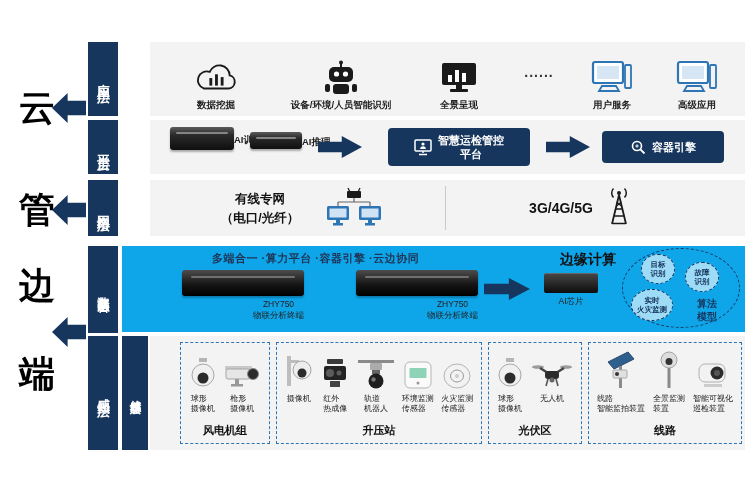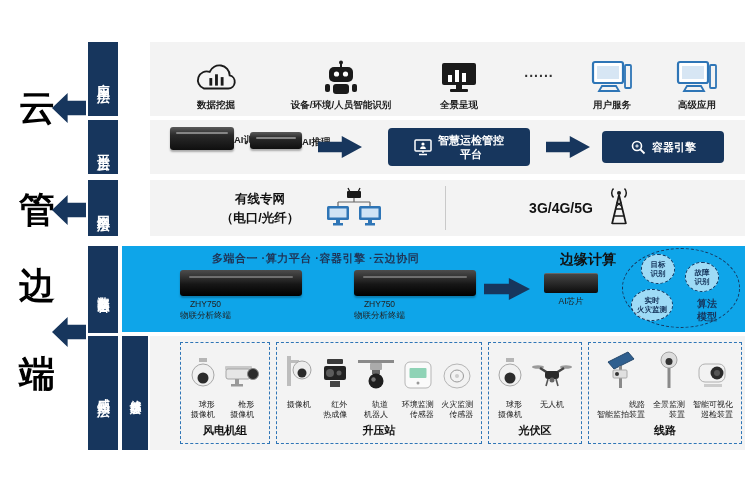--- a/index.html
+++ b/index.html
@@ -36,42 +36,42 @@
     justify-content:center;gap:6px;font-weight:bold;font-size:11px;line-height:1.3}
   .nbox .txt{white-space:pre-line;text-align:center}
 
   
   .wiredtxt{position:absolute;font-weight:bold;font-size:12.5px;color:#111;text-align:center;white-space:pre-line;line-height:1.5}
   .divider{position:absolute;border-left:1px solid #c9c9c9}
   .wirelesstxt{position:absolute;font-weight:bold;font-size:14px;color:#111;text-align:center}
 
   
   .features{position:absolute;font-weight:bold;font-size:11px;color:#1f3557;letter-spacing:.5px}
-  .zwrap{position:absolute;width:124px;display:flex;flex-direction:column;align-items:flex-start}
+  .zwrap{position:absolute;width:124px;display:flex;flex-direction:column;align-items:flex-end}
   .zhy{position:relative;width:122px;height:26px;border-radius:3px;
     background:linear-gradient(180deg,#4d4d4d 0%,#161616 55%,#000 100%);box-shadow:0 2px 2px rgba(0,0,0,.25)}
   .zhy::after{content:"";position:absolute;left:9px;right:9px;top:6px;height:2px;background:#6f6f6f;border-radius:1px}
   .zlbl{font-size:8.5px;color:#222;text-align:center;line-height:1.3;margin-top:3px}
   .zlbl span{display:block}
   .edgetitle{position:absolute;font-weight:bold;font-size:14px;color:#111}
   .chipwrap{position:absolute;display:flex;flex-direction:column;align-items:center}
   .chip{width:54px;height:20px;border-radius:2px;border-top:1px solid #666;
     background:linear-gradient(180deg,#454545,#0c0c0c)}
   .algo{position:absolute;width:118px;height:80px;border:1.5px dashed #17365d;border-radius:50%}
   .bubble{position:absolute;border:1.2px dashed #17365d;border-radius:50%;display:flex;align-items:center;
     justify-content:center;text-align:center;font-size:7.5px;font-weight:bold;color:#17365d;
     white-space:pre-line;line-height:1.2;background:rgba(255,255,255,.6)}
   .modeltxt{position:absolute;font-weight:bold;font-size:10px;color:#17365d;white-space:pre-line;line-height:1.25;text-align:center}
 
   
   .sgroup{position:absolute;border:1.5px dashed #2e75b6;display:flex;flex-direction:column}
   .devrow{flex:1;display:flex;justify-content:space-evenly;align-items:flex-start;padding-top:5px}
   .dev{display:flex;flex-direction:column;align-items:center}
   .ibox{height:42px;display:flex;align-items:flex-end;justify-content:center}
-  .dlbl{font-size:8px;color:#222;text-align:right;white-space:pre-line;line-height:1.25;margin-top:10px}
+  .dlbl{font-size:8px;color:#222;text-align:left;white-space:pre-line;line-height:1.25;margin-top:4px}
   .gtitle{font-size:11px;font-weight:bold;color:#111;text-align:center;padding:2px 0 5px}
 </style>
 </head>
 <body>
 
 <div id="app">
 
   <div class="bigchar" style="top:84px">云</div>
   <div class="bigchar" style="top:186px">管</div>
   <div class="bigchar" style="top:262px">边</div>

